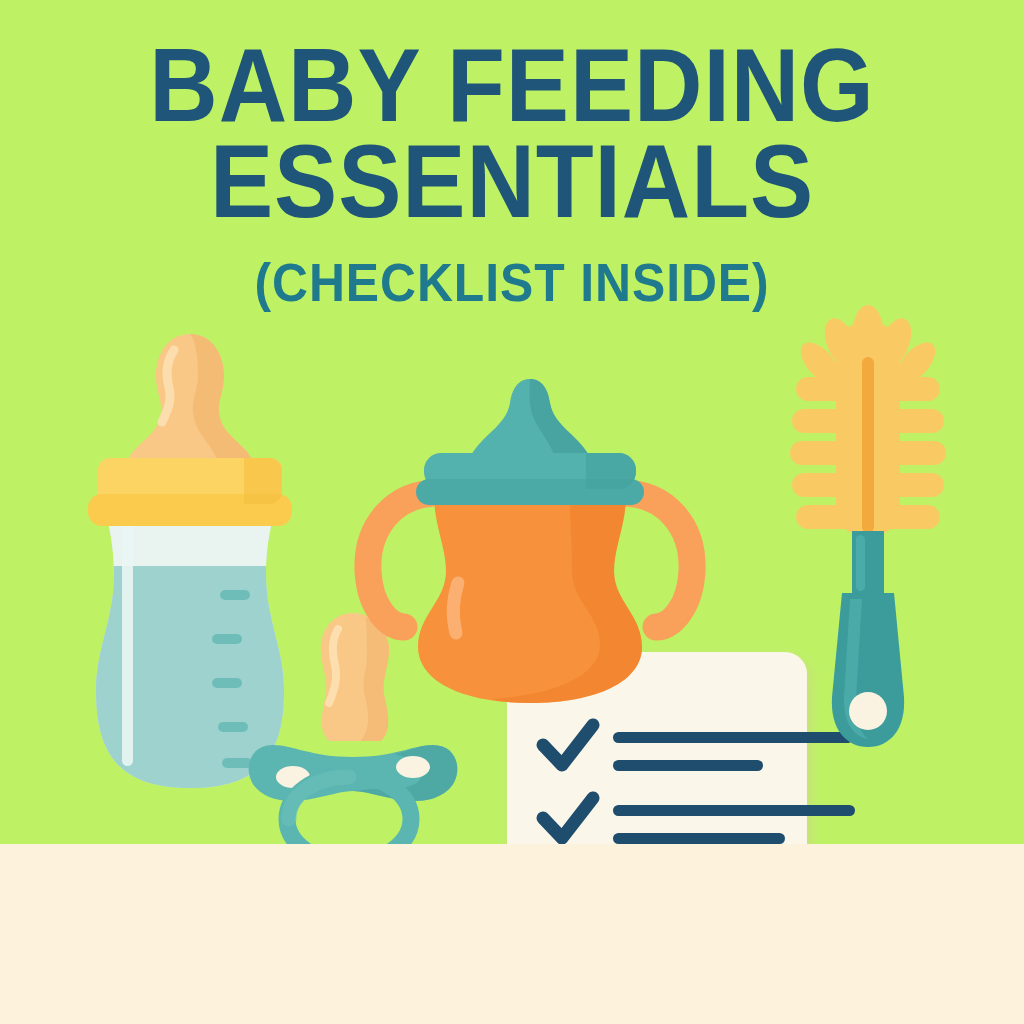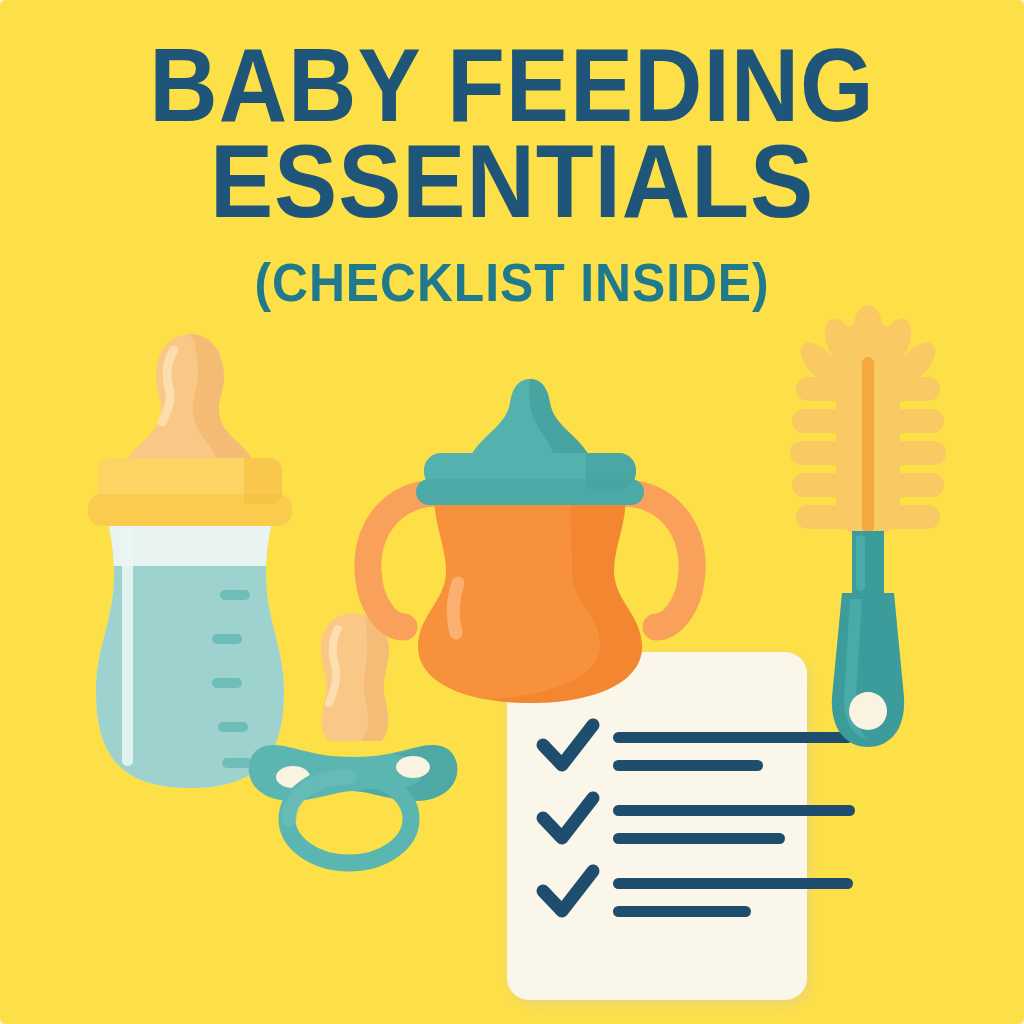--- a/index.html
+++ b/index.html
@@ -7,24 +7,23 @@
     margin: 0;
     padding: 0;
     background: #FDF2DC;
   }
   body {
     font-family: "Liberation Sans", sans-serif;
   }
   #poster {
     position: relative;
     width: 1024px;
-    height: 1024px;
-    background: #fde047;
+    height: 844px;
+    background: #bef264;
     overflow: hidden;
-    border-radius: 6px;
   }
 
   
   #title-block {
     position: absolute;
     top: 38px;
     left: 0;
     width: 1024px;
     text-align: center;
     z-index: 5;

